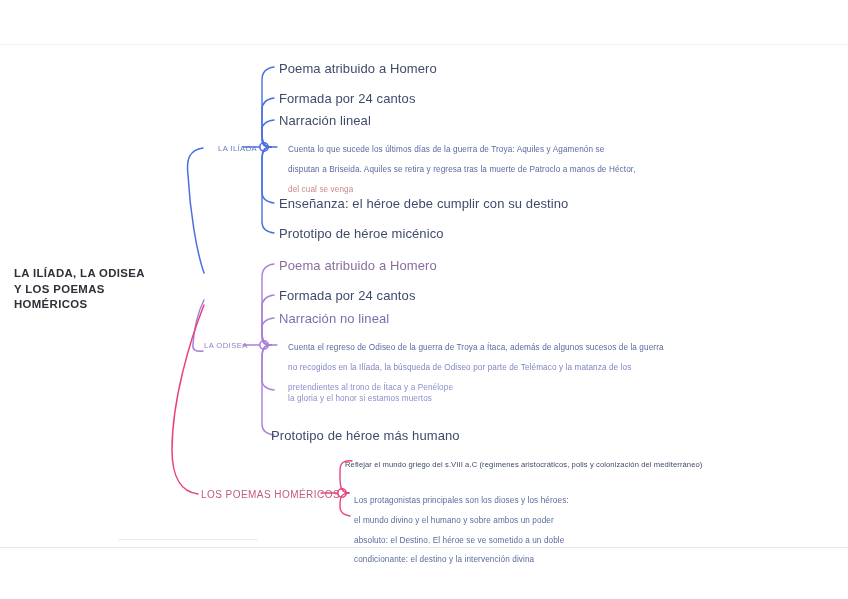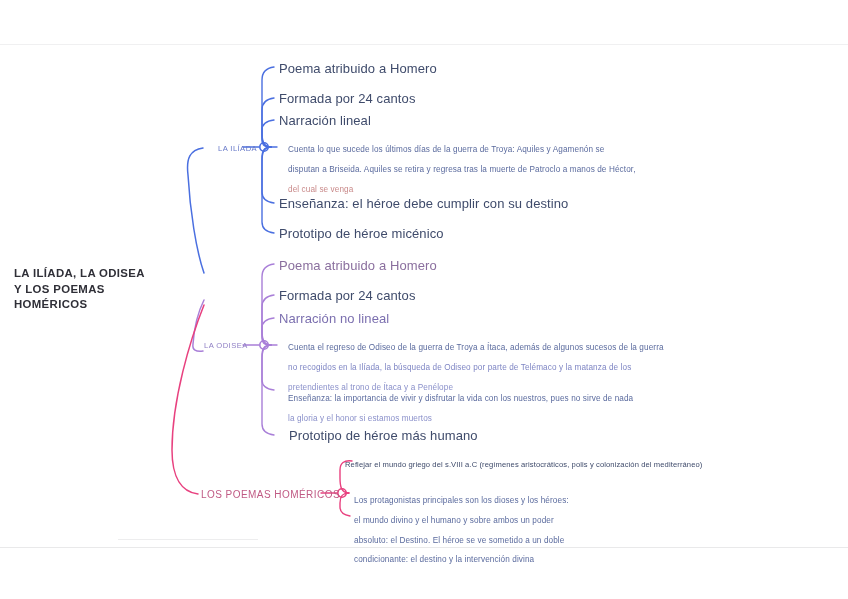--- a/index.html
+++ b/index.html
@@ -163,24 +163,23 @@
 
   <div class="leaf plum" style="left:279px; top:260px;">Poema atribuido a Homero</div>
   <div class="leaf dark" style="left:279px; top:290px;">Formada por 24 cantos</div>
   <div class="leaf purple" style="left:279px; top:313px;">Narración no lineal</div>
   <div class="leaf big" style="left:280px; top:334px; width:450px;">
     <p class="dark">Cuenta el regreso de Odiseo de la guerra de Troya a Ítaca, además de algunos sucesos de la guerra</p>
     <p style="color:#7f86c4;">no recogidos en la Ilíada, la búsqueda de Odiseo por parte de Telémaco y la matanza de los</p>
     <p style="color:#8a90ca;">pretendientes al trono de Ítaca y a Penélope</p>
   </div>
   <div class="leaf big" style="left:280px; top:385px; width:420px;">
-    <p class="dark">Enseñanza: la importancia de vivir y disfrutar la vida con los nuestros, pues no sirve de nada</p>
     <p style="color:#8a90ca;">la gloria y el honor si estamos muertos</p>
   </div>
-  <div class="leaf dark" style="left:289px; top:430px;">Prototipo de héroe más humano</div>
+  <div class="leaf dark" style="left:271px; top:430px;">Prototipo de héroe más humano</div>
 
   <div class="leaf dark" style="left:345px; top:459px; font-size:7.6px;">Reflejar el mundo griego del s.VIII a.C (regímenes aristocráticos, polis y colonización del mediterráneo)</div>
   <div class="leaf big" style="left:346px; top:487px; width:300px;">
     <p class="rose">Los protagonistas principales son los dioses y los héroes:</p>
     <p class="dark">el mundo divino y el humano y sobre ambos un poder</p>
     <p class="dark">absoluto: el Destino. El héroe se ve sometido a un doble</p>
     <p class="dark">condicionante: el destino y la intervención divina</p>
   </div>
 
 </div>

